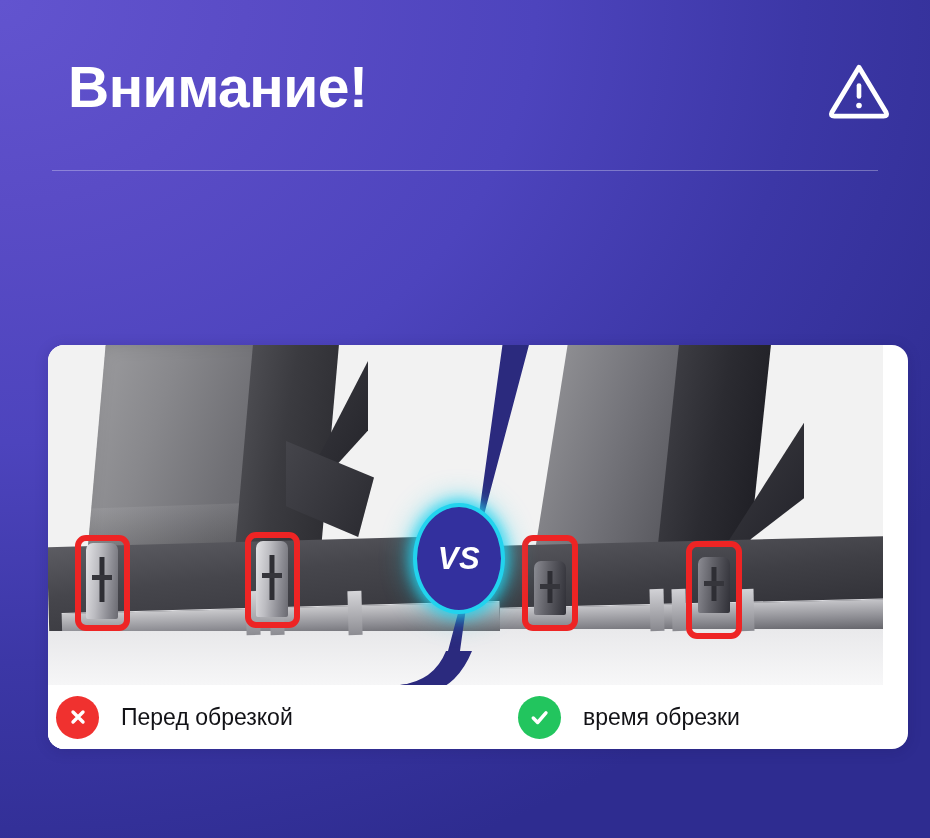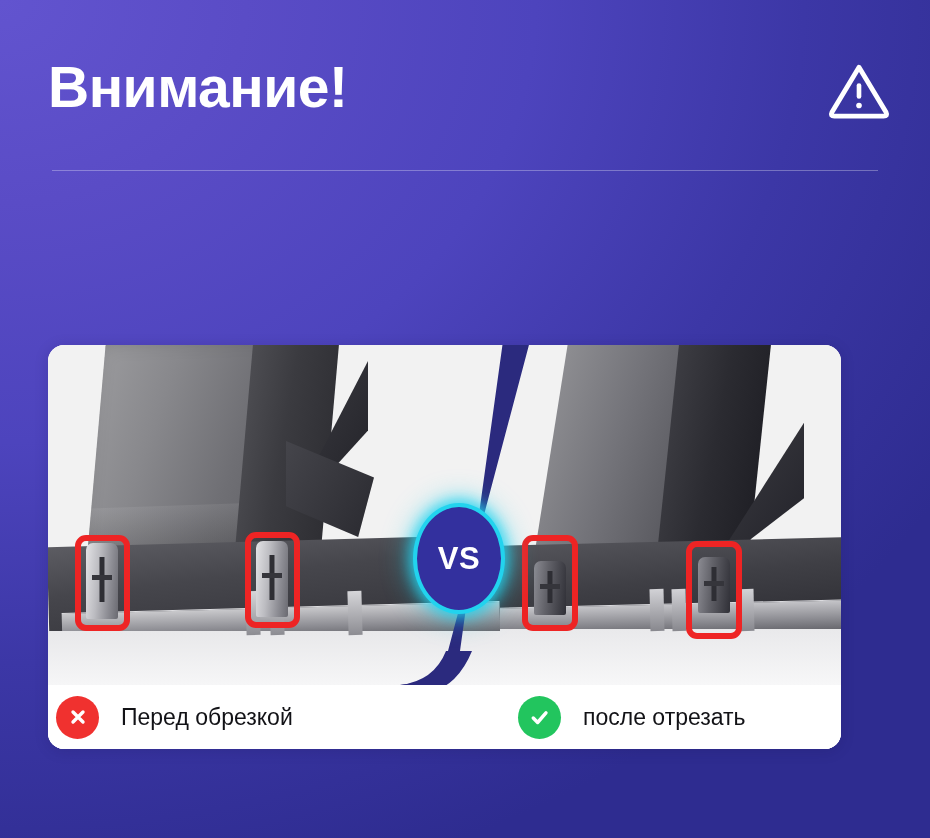--- a/index.html
+++ b/index.html
@@ -38,21 +38,21 @@
   
   #header {
     position: absolute;
     left: 0; top: 0;
     width: 930px;
     height: 172px;
   }
 
   #page-title {
     position: absolute;
-    left: 48px;
+    left: 68px;
     top: 56px;
     font-size: 57px;
     line-height: 62px;
     font-weight: bold;
     color: #ffffff;
     letter-spacing: -0.5px;
     white-space: nowrap;
   }
 
   #warning-icon {
@@ -82,21 +82,21 @@
     line-height: 52px;
     font-weight: bold;
     color: #ffffff;
   }
 
   
   #comparison-card {
     position: absolute;
     left: 48px;
     top: 345px;
-    width: 793px;
+    width: 860px;
     height: 404px;
     background: #ffffff;
     border-radius: 16px;
     overflow: hidden;
     box-shadow: 0 2px 14px rgba(20,16,70,0.18);
   }
 
   
   .photo {
     position: absolute;
@@ -273,20 +273,21 @@
     height: 111px;
     border-radius: 50%;
     background: #33309e;
     border: 4px solid #22d3ee;
     box-shadow: 0 0 13px 3px rgba(34,211,238,.85),
                 0 0 26px 7px rgba(34,211,238,.38);
     display: flex;
     align-items: center;
     justify-content: center;
     z-index: 6;
+    font-style: italic;
   }
   #vs-badge-label {
     color: #ffffff;
     font-size: 31px;
     font-weight: bold;
     letter-spacing: 0.5px;
     line-height: 1;
   }
 
   
@@ -408,21 +409,21 @@
         </div>
         <span class="caption-label">Перед обрезкой</span>
       </div>
 
       <div id="caption-after" class="caption">
         <div id="icon-check" class="status-icon">
           <svg viewBox="0 0 24 24" width="25" height="25">
             <path d="M6 12.5 L10.2 16.8 L18.2 7.6" fill="none" stroke="#ffffff" stroke-width="3.3" stroke-linecap="round" stroke-linejoin="round"></path>
           </svg>
         </div>
-        <span class="caption-label">после отрезать</span>
+        <span class="caption-label">время обрезки</span>
       </div>
 
     </div>
   </div>
 
   <div id="vs-badge">
     <span id="vs-badge-label">VS</span>
   </div>
 
 </div>

